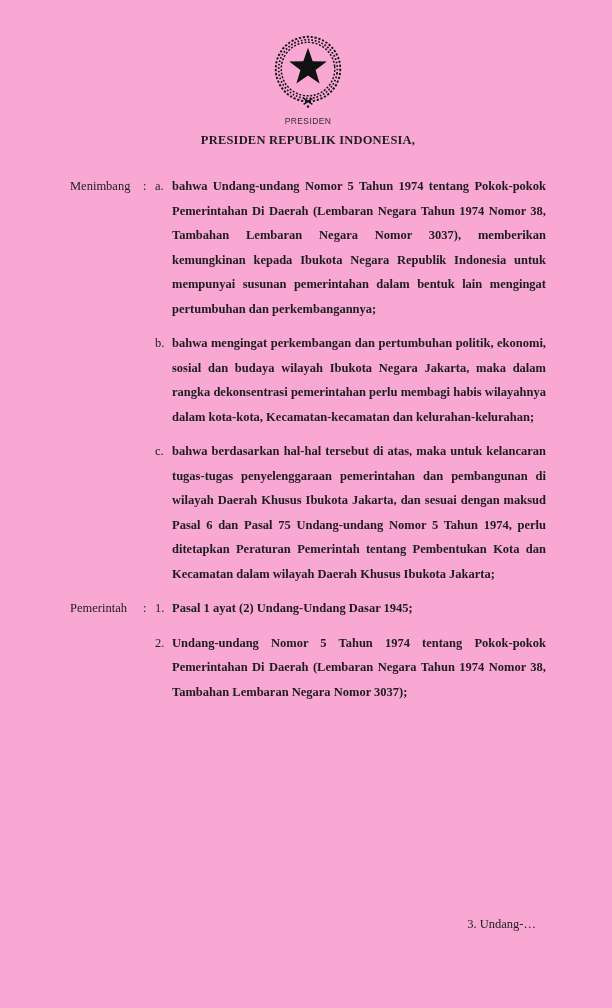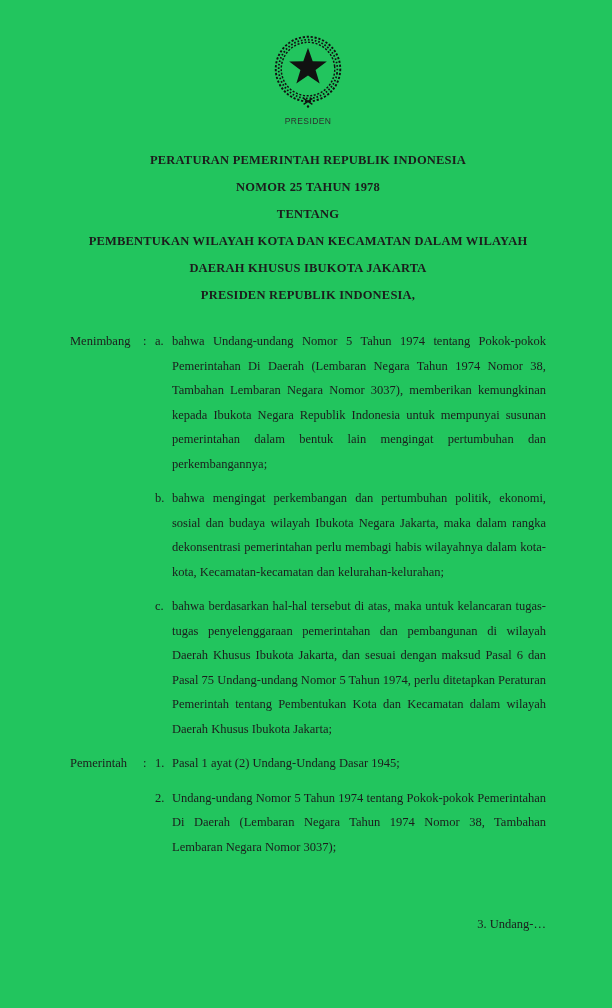--- a/index.html
+++ b/index.html
@@ -1,20 +1,20 @@
 <!DOCTYPE html>
 <html><head>
 <meta charset="utf-8">
 <style>
   html, body { margin:0; padding:0; background:#ffffff; }
   .page {
     position:relative;
     width:612px; height:1008px;
     margin:0 auto;
-    background:#22c55e;
+    background:#f9a8d4;
     color:#1c1c1c;
     font-family:"Liberation Serif", serif;
     box-sizing:border-box;
     padding:32px 66px 0 70px;
     overflow:hidden;
   }
   
   .seal-wrap { text-align:center; }
   .seal-wrap svg { display:inline-block; }
   .lh-line {
@@ -43,26 +43,26 @@
     letter-spacing:0.2px;
   }
   
   .body-block { margin-top:20px; font-size:12.5px; line-height:24.5px; }
   .section { display:flex; align-items:flex-start; }
   .sec-label { width:73px; flex:none; }
   .sec-colon { width:12px; flex:none; }
   .sec-items { flex:1; min-width:0; }
   .item { display:flex; align-items:flex-start; margin-bottom:10px; }
   .item-marker { width:17px; flex:none; }
-  .item-text { flex:1; min-width:0; text-align:justify; }
+  .item-text { flex:1; min-width:0; text-align:justify;font-weight:bold; }
   
   .catchword {
     position:absolute;
     top:912px;
-    right:66px;
+    right:76px;
     font-size:12.5px;
     line-height:24.5px;
   }
 </style>
 </head>
 <body>
 
 <div class="page">
 
   <div class="seal-wrap">
@@ -73,27 +73,20 @@
       <circle cx="60" cy="50" r="36.5" fill="none" stroke="#111" stroke-width="2" stroke-dasharray="2.8 2.2" transform="rotate(-6 60 50)"></circle>
 
       <path d="M54 90 L66 98 M66 90 L54 98" stroke="#111" stroke-width="2" fill="none"></path>
       <circle cx="60" cy="101" r="1.6" fill="#111"></circle>
 
       <polygon fill="#111" points="60,21 66.4,39.3 85.7,39.7 70.3,51.3 75.9,69.8 60,58.8 44.1,69.8 49.7,51.3 34.3,39.7 53.6,39.3"></polygon>
     </svg>
   </div>
   <div class="lh-line">PRESIDEN</div>
 
-  <div class="title-block">
-    <div class="t-line">PERATURAN PEMERINTAH REPUBLIK INDONESIA</div>
-    <div class="t-line">NOMOR 25 TAHUN 1978</div>
-    <div class="t-line">TENTANG</div>
-    <div class="t-line">PEMBENTUKAN WILAYAH KOTA DAN KECAMATAN DALAM WILAYAH</div>
-    <div class="t-line">DAERAH KHUSUS IBUKOTA JAKARTA</div>
-  </div>
 
   <div class="preamble">PRESIDEN REPUBLIK INDONESIA,</div>
 
   <div class="body-block">
 
     <div class="section">
       <div class="sec-label">Menimbang</div>
       <div class="sec-colon">:</div>
       <div class="sec-items">
         <div class="item">

